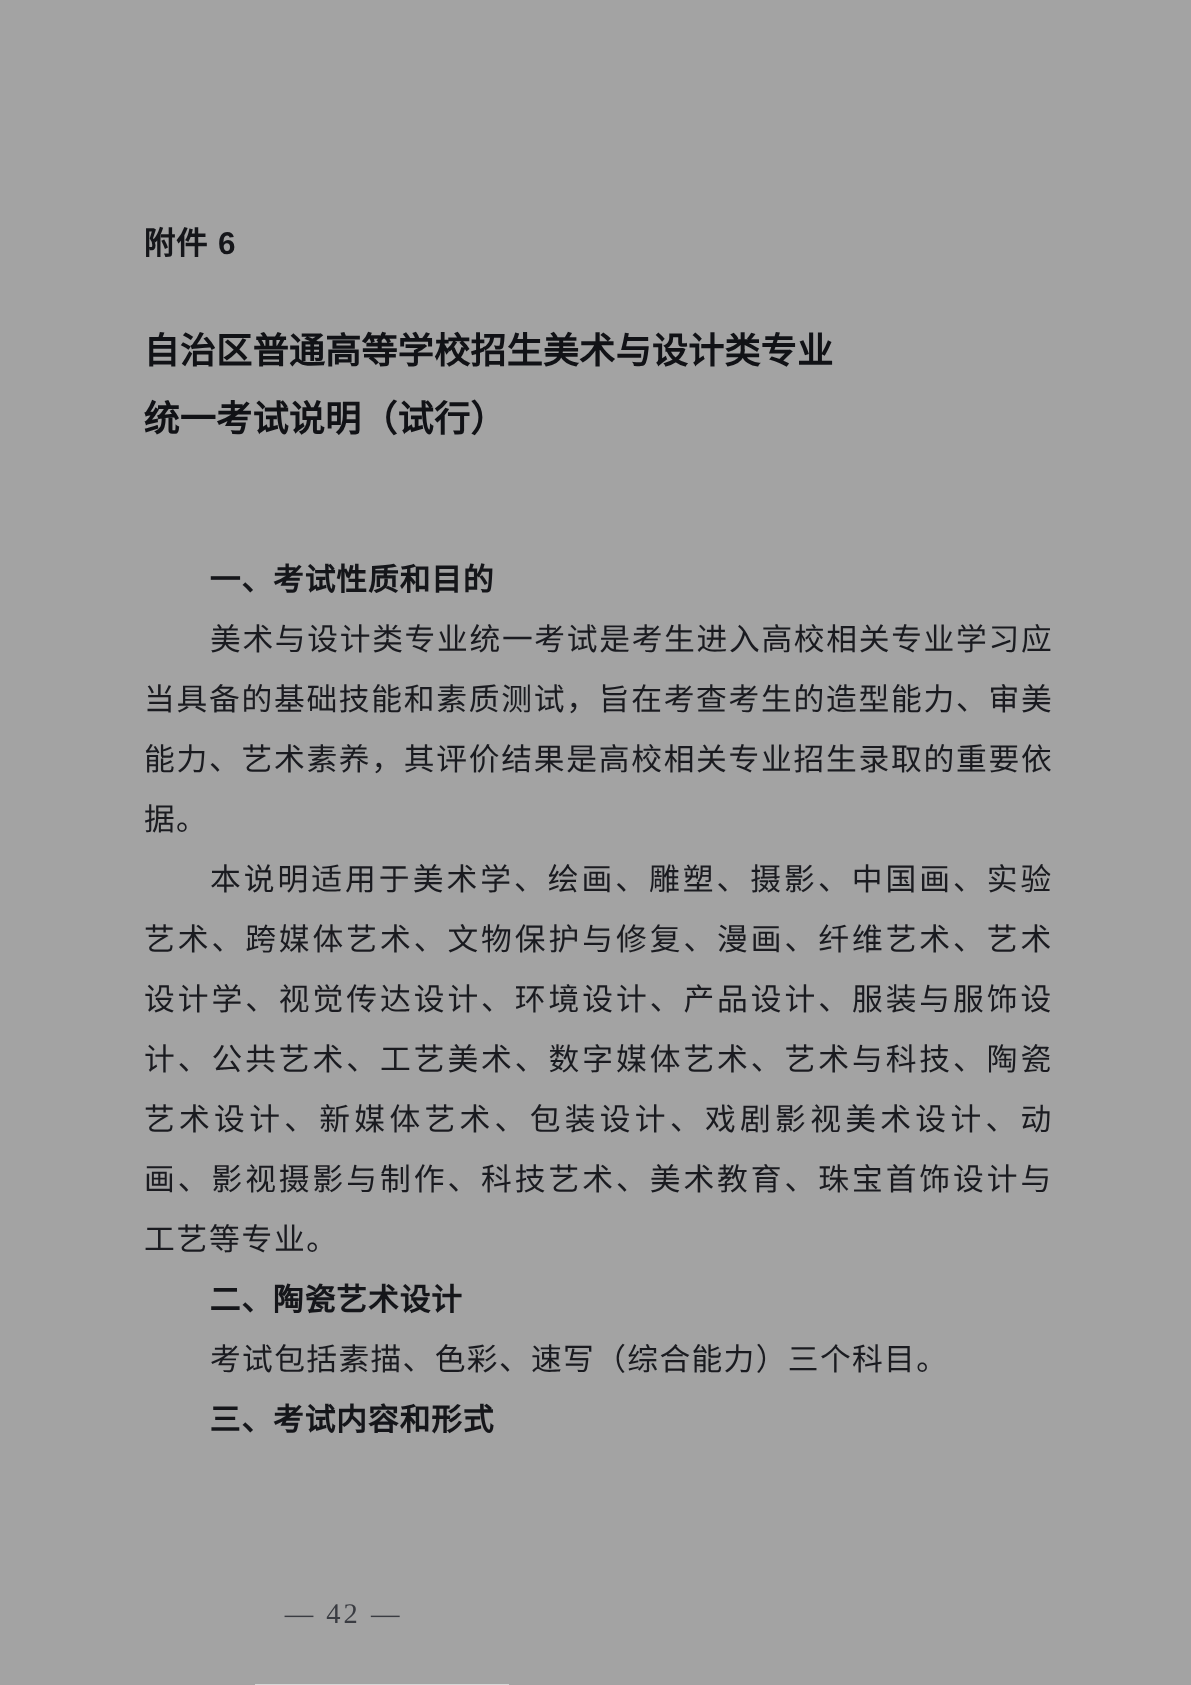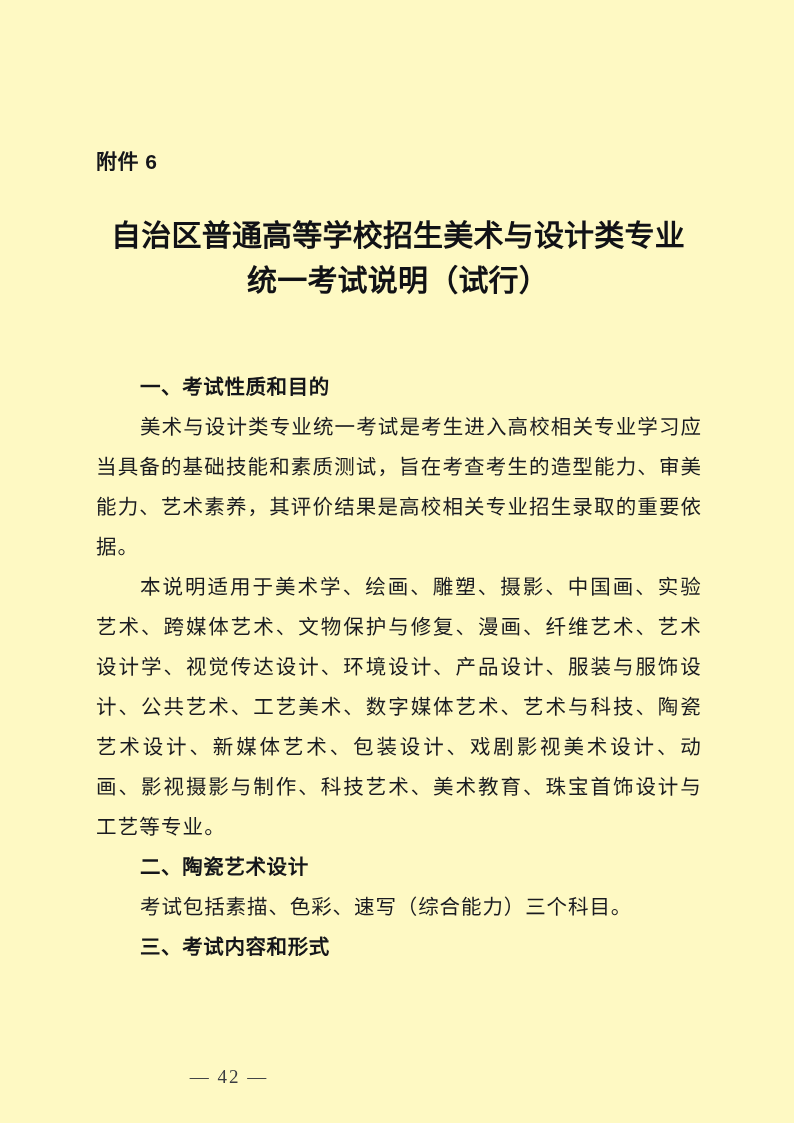--- a/index.html
+++ b/index.html
@@ -6,21 +6,21 @@
   html, body {
     margin: 0;
     padding: 0;
     background: #ffffff;
   }
 
   .page {
     position: relative;
     width: 794px;
     height: 1123px;
-    background: #fef9c3;
+    background: #a3a3a3;
     margin: 0 auto;
     overflow: hidden;
     box-sizing: border-box;
     font-family: "Liberation Serif", "DejaVu Serif", serif;
     color: #15161a;
     -webkit-font-smoothing: antialiased;
   }
 
   
   .attachment-label {
@@ -34,24 +34,23 @@
     color: #15161a;
     white-space: nowrap;
   }
 
   
   .doc-title {
     position: absolute;
     left: 96px;
     top: 213px;
     width: 604px;
-    text-align: center;
     font-family: "Liberation Serif", "DejaVu Serif", serif;
     font-weight: bold;
-    font-size: 30px;
+    font-size: 24px;
     line-height: 45px;
     letter-spacing: 0.2px;
     color: #111216;
   }
   .doc-title .title-line {
     display: block;
     white-space: nowrap;
   }
   .doc-title .title-line-2 {
     letter-spacing: 0.2px;

